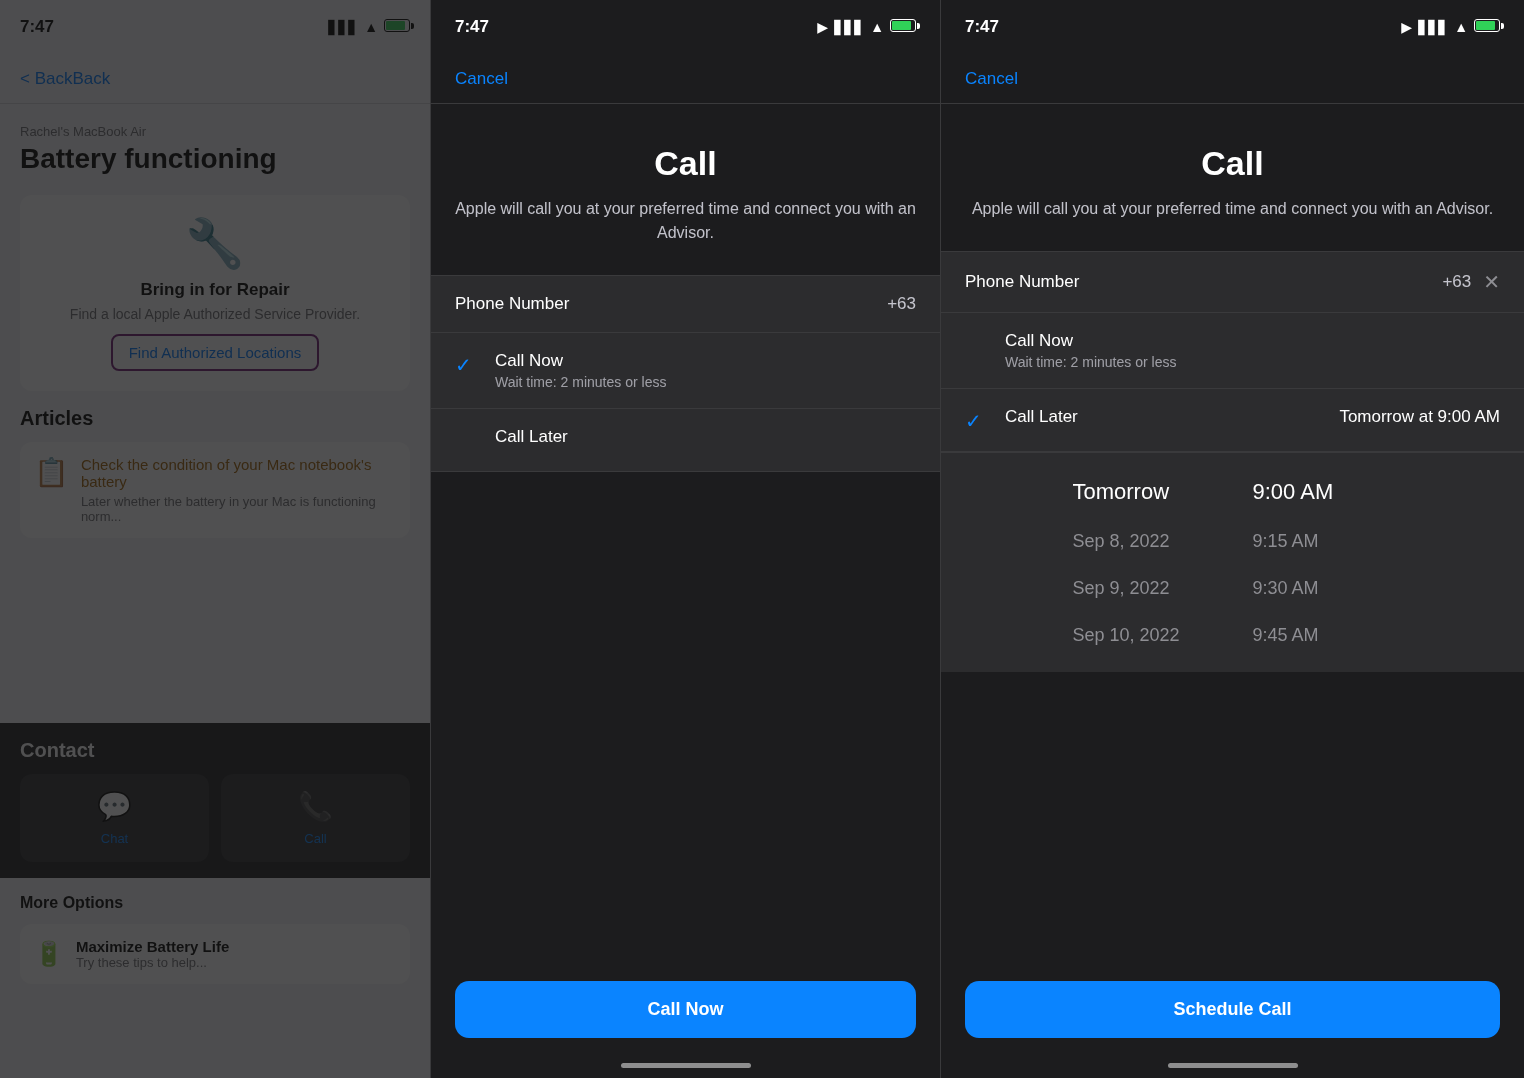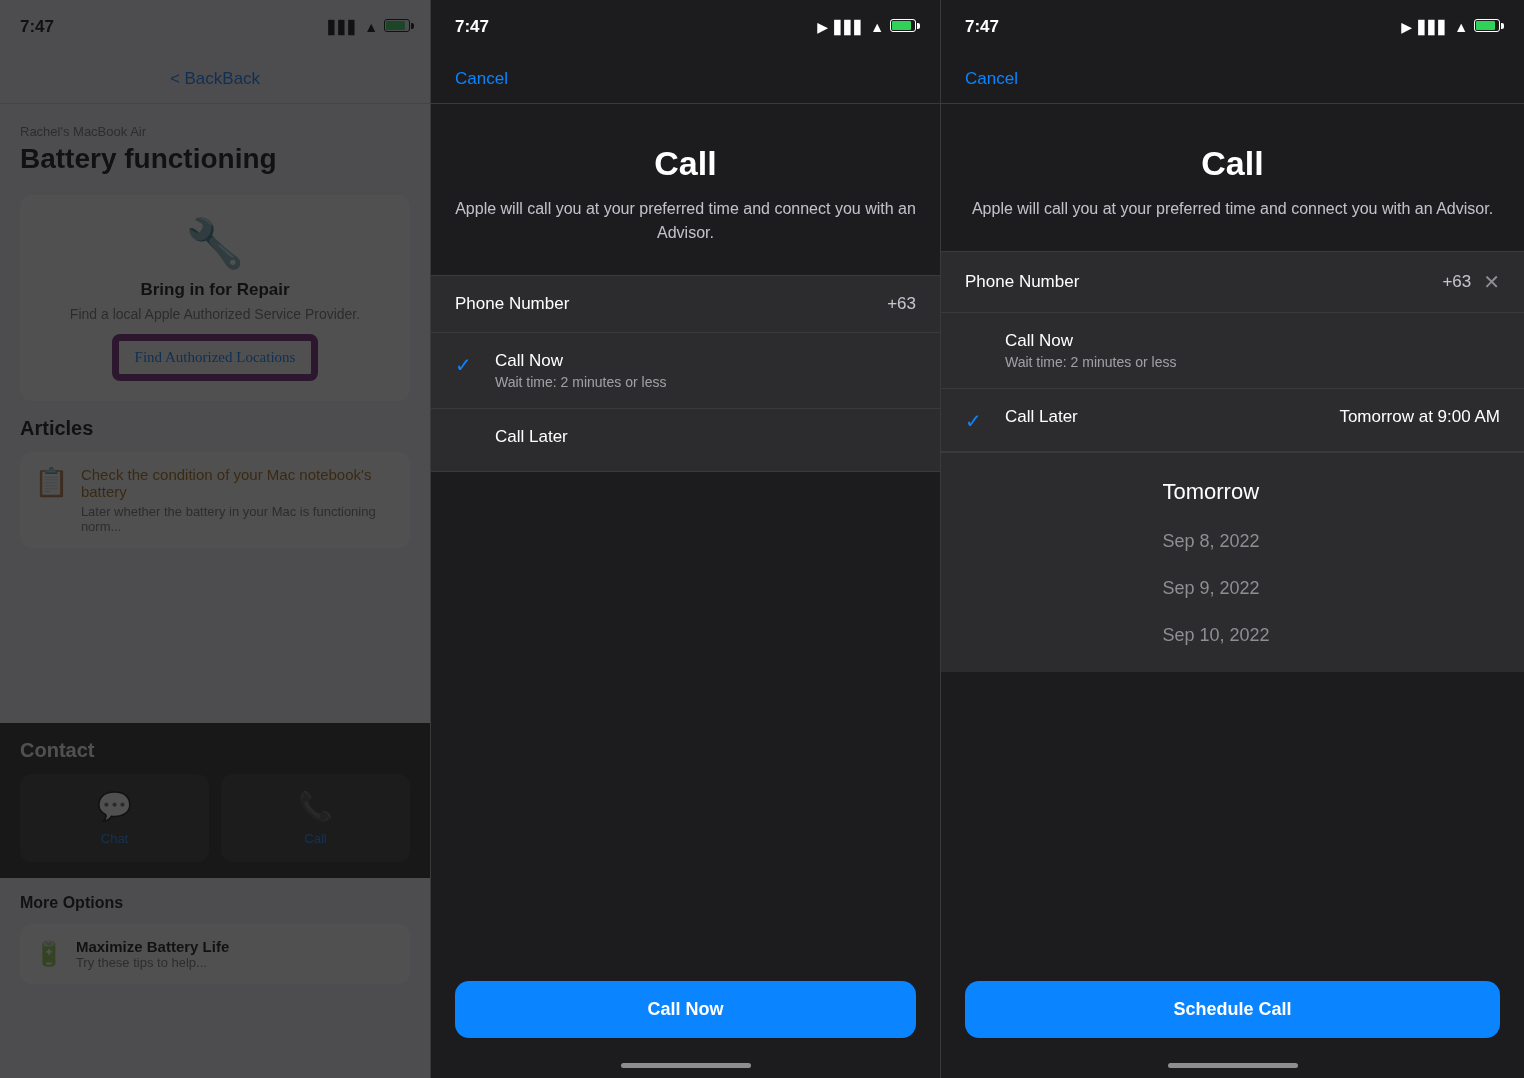--- a/index.html
+++ b/index.html
@@ -36,21 +36,21 @@
       justify-content: space-between;
       padding: 0 20px;
     }
     .s1-time { font-size: 17px; font-weight: 600; color: #000; }
     .s1-icons { display: flex; gap: 6px; align-items: center; }
     .s1-nav {
       height: 50px;
       background: #f2f2f7;
       display: flex;
       align-items: center;
-      justify-content: center;
+      justify-content: flex-start;
       padding: 0 20px;
       border-bottom: 1px solid #d1d1d6;
     }
     .s1-back { color: #007aff; font-size: 17px; display: flex; align-items: center; gap: 4px; }
     .s1-done { color: #007aff; font-size: 17px; }
     .s1-body { padding: 20px; background: #f2f2f7; height: calc(100% - 104px); }
     .s1-device-label { font-size: 13px; color: #6e6e73; margin-bottom: 4px; }
     .s1-page-title { font-size: 28px; font-weight: 700; color: #000; margin-bottom: 20px; }
     .s1-card {
       background: #fff;
@@ -58,25 +58,24 @@
       padding: 20px;
       text-align: center;
       margin-bottom: 16px;
     }
     .s1-repair-icon { font-size: 48px; margin-bottom: 8px; }
     .s1-card-title { font-size: 17px; font-weight: 600; color: #000; margin-bottom: 6px; }
     .s1-card-desc { font-size: 14px; color: #6e6e73; margin-bottom: 12px; }
     .s1-card-btn {
       color: #007aff;
       font-size: 15px;
-      border: 7px solid #701a75;
+      border: 2px solid #701a75;
       border-radius: 8px;
       padding: 8px 16px;
       display: inline-block;
-      font-family: Liberation Serif, serif;
     }
     .s1-section-title { font-size: 20px; font-weight: 600; color: #000; margin-bottom: 12px; margin-top: 8px; }
     .s1-article {
       background: #fff;
       border-radius: 12px;
       padding: 14px;
       display: flex;
       align-items: flex-start;
       gap: 12px;
       margin-bottom: 16px;
@@ -494,18 +493,24 @@
     </div>
   </div>
   <div class="s3-divider2"></div>
   <div class="s3-picker">
     <div class="s3-picker-col">
       <div class="s3-picker-item selected">Tomorrow</div>
       <div class="s3-picker-item faded">Sep 8, 2022</div>
       <div class="s3-picker-item faded">Sep 9, 2022</div>
       <div class="s3-picker-item faded">Sep 10, 2022</div>
     </div>
+    <div class="s3-picker-col">
+      <div class="s3-picker-item selected">9:00 AM</div>
+      <div class="s3-picker-item faded">9:15 AM</div>
+      <div class="s3-picker-item faded">9:30 AM</div>
+      <div class="s3-picker-item faded">9:45 AM</div>
+    </div>
   </div>
   <div class="s3-cta">
     <button class="s3-cta-btn">Schedule Call</button>
   </div>
   <div class="s3-home-bar"></div>
 </div>
 
 </body></html>

